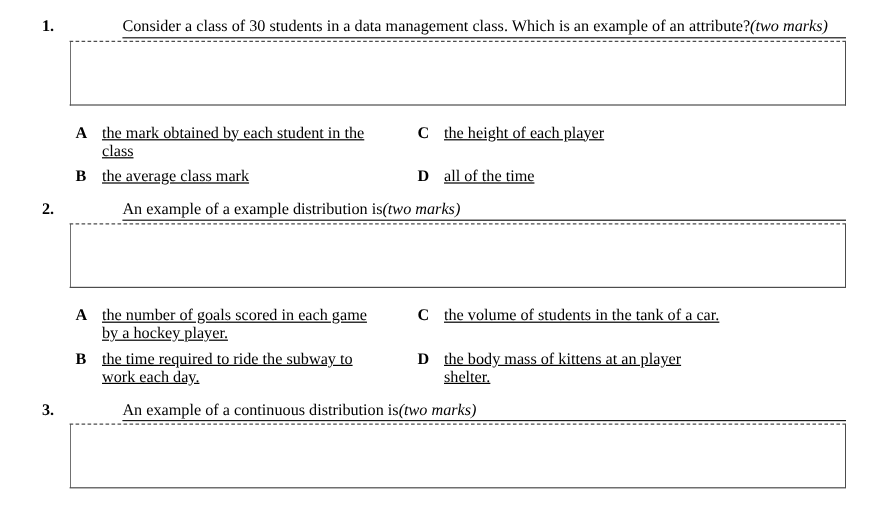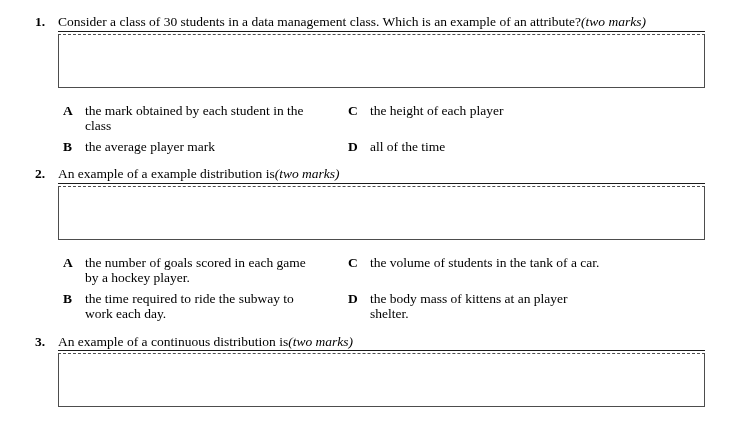--- a/index.html
+++ b/index.html
@@ -32,20 +32,21 @@
   .q-num {
     font-weight: bold;
     width: 23px;
     flex-shrink: 0;
   }
   .q-underline {
     flex: 1;
     border-bottom: 1px solid #1a1a1a;
     padding-bottom: 1px;
     min-height: 15px;
+    margin-left: 44px;
   }
   .q-marks { font-style: italic; }
 
   .answer-box {
     margin-left: 23px;
     margin-top: 2px;
     height: 52px;
     background: #ffffff;
     border: 1px solid #4d4d4d;
     border-top: 1px dashed #4d4d4d;
@@ -66,20 +67,21 @@
   .letter {
     font-weight: bold;
     width: 27px;
     padding-left: 5px;
     box-sizing: border-box;
     flex-shrink: 0;
   }
   .opt-text {
     white-space: pre-line;
     flex: 1;
+    text-decoration: underline;
   }
 </style>
 </head>
 <body>
 
 <div class="page">
 
   <div class="question">
     <div class="q-line">
       <span class="q-num">1.</span>
@@ -89,21 +91,21 @@
     </div>
     <div class="answer-box"></div>
     <div class="options">
       <div class="option opt-a">
         <span class="letter">A</span>
         <span class="opt-text">the mark obtained by each student in the
 class</span>
       </div>
       <div class="option opt-b">
         <span class="letter">B</span>
-        <span class="opt-text">the average player mark</span>
+        <span class="opt-text">the average class mark</span>
       </div>
       <div class="option opt-c">
         <span class="letter">C</span>
         <span class="opt-text">the height of each player</span>
       </div>
       <div class="option opt-d">
         <span class="letter">D</span>
         <span class="opt-text">all of the time</span>
       </div>
     </div>

